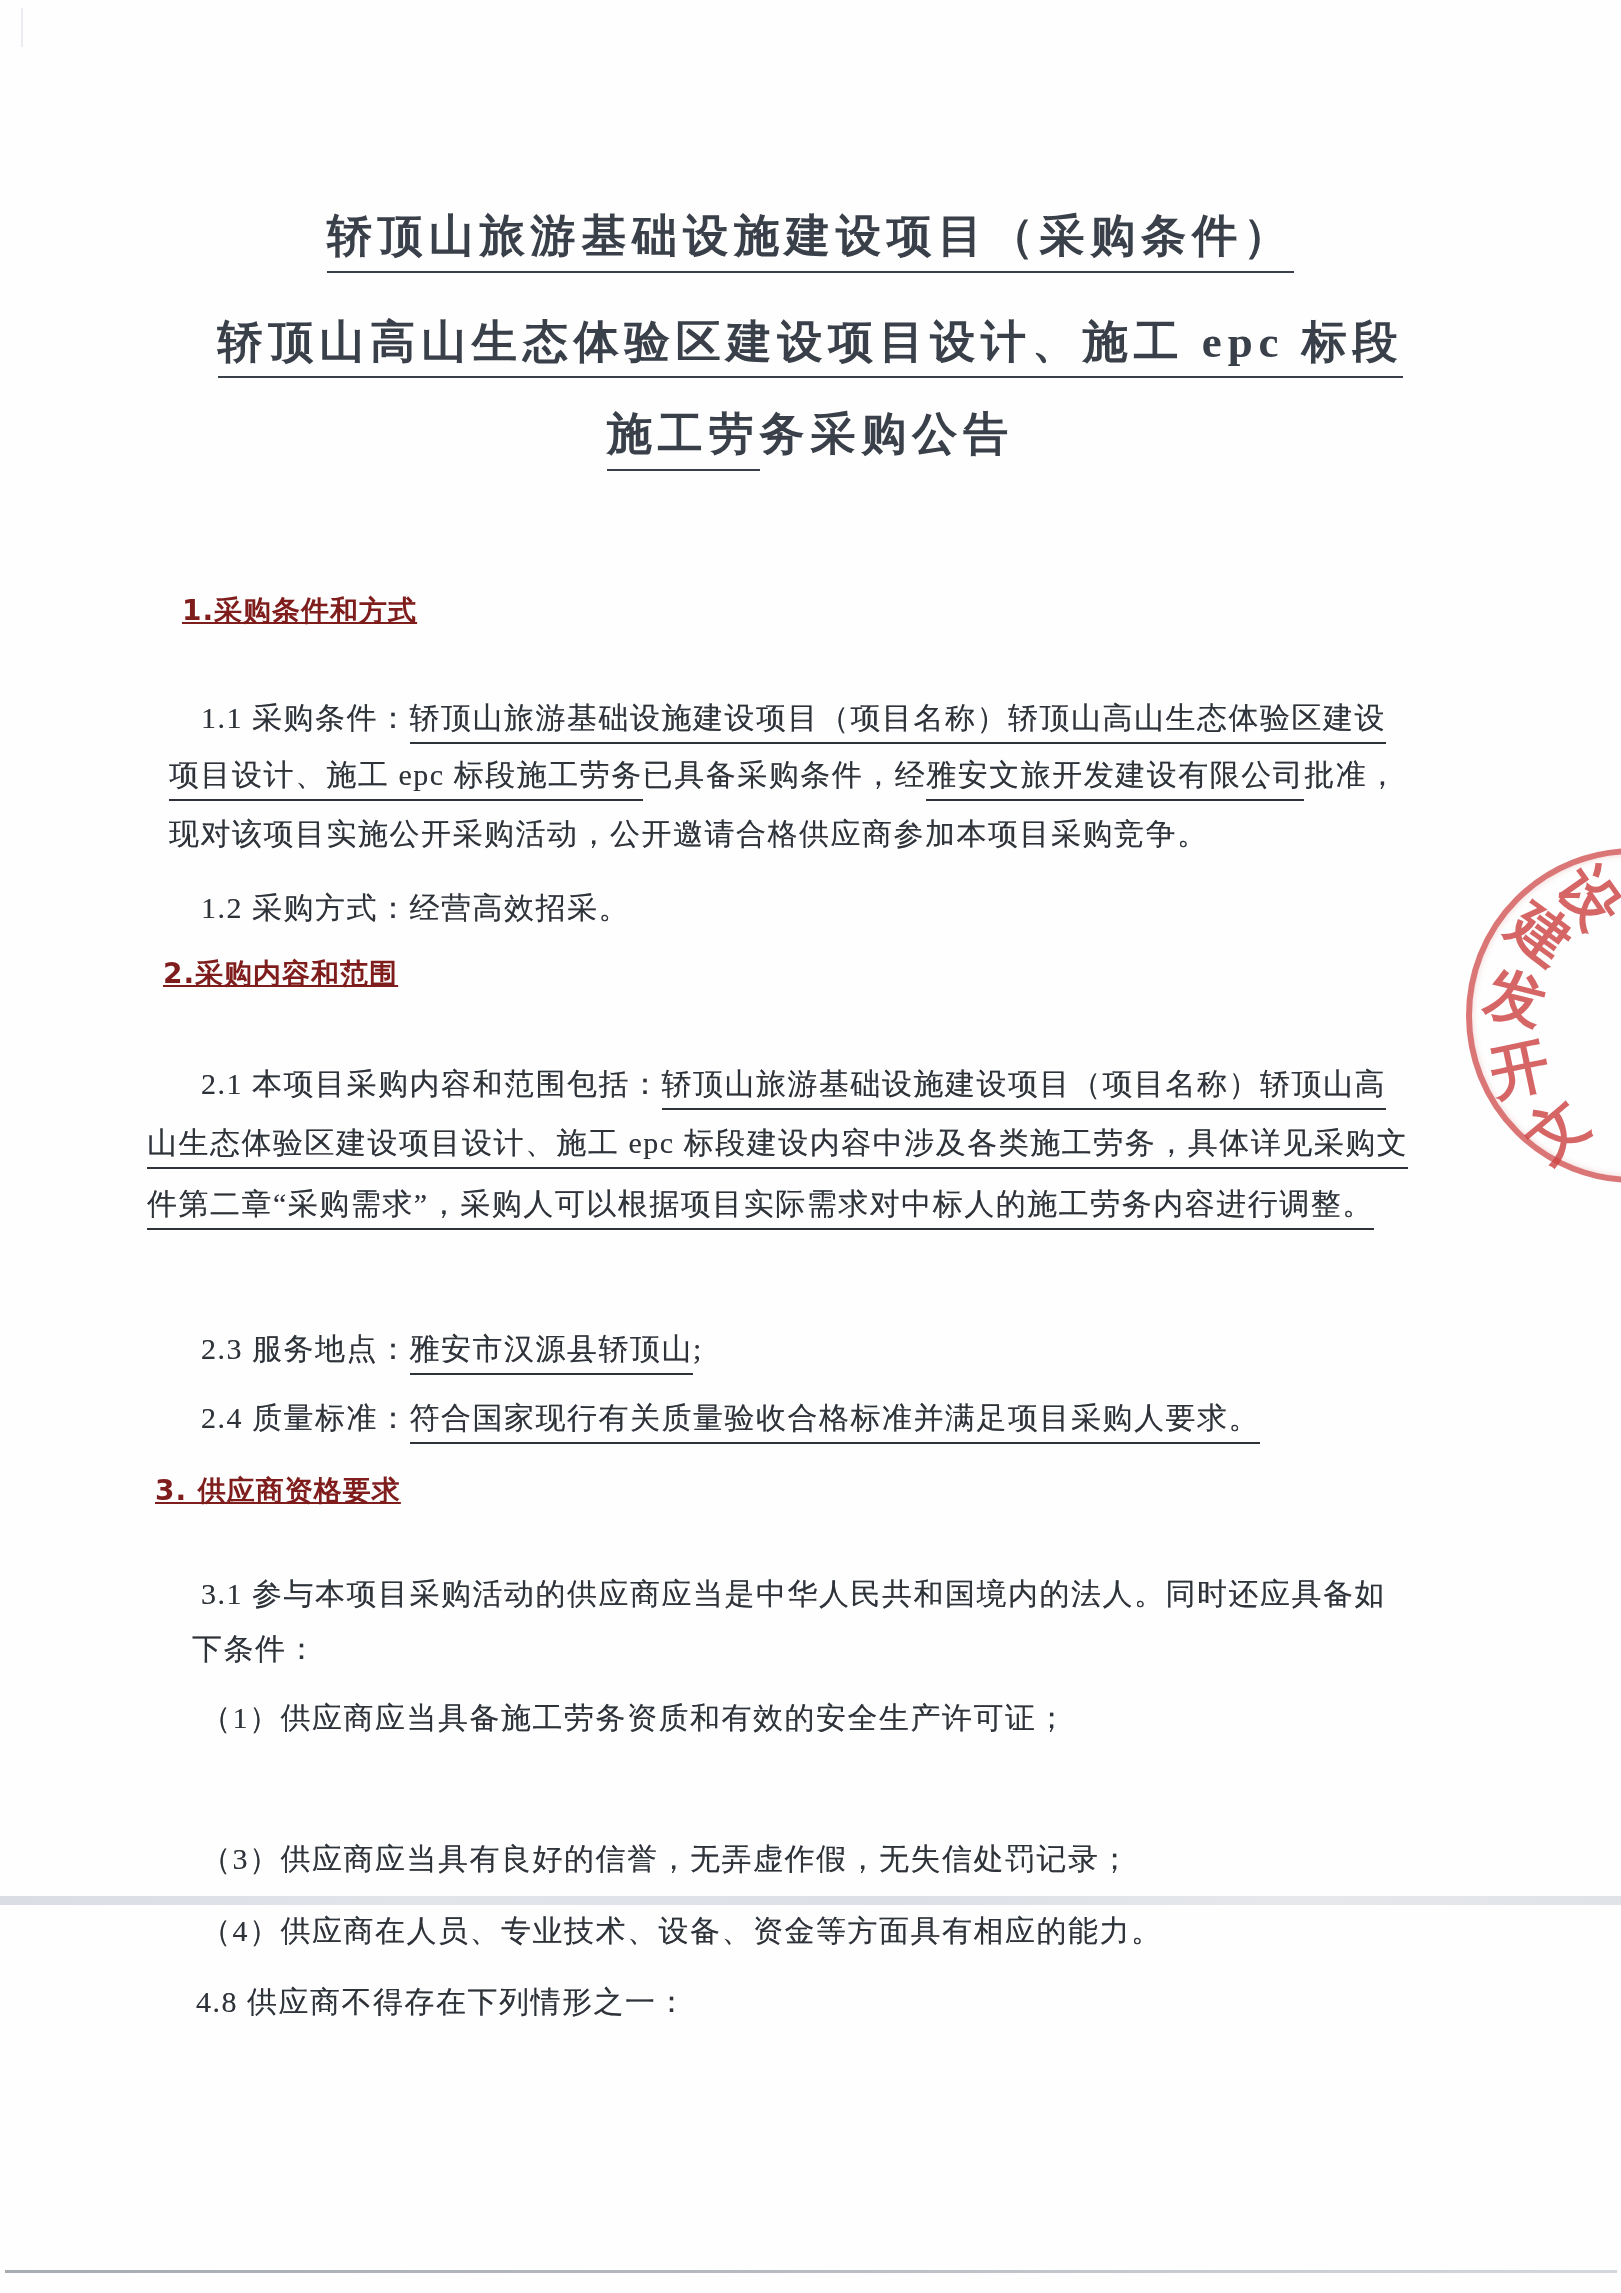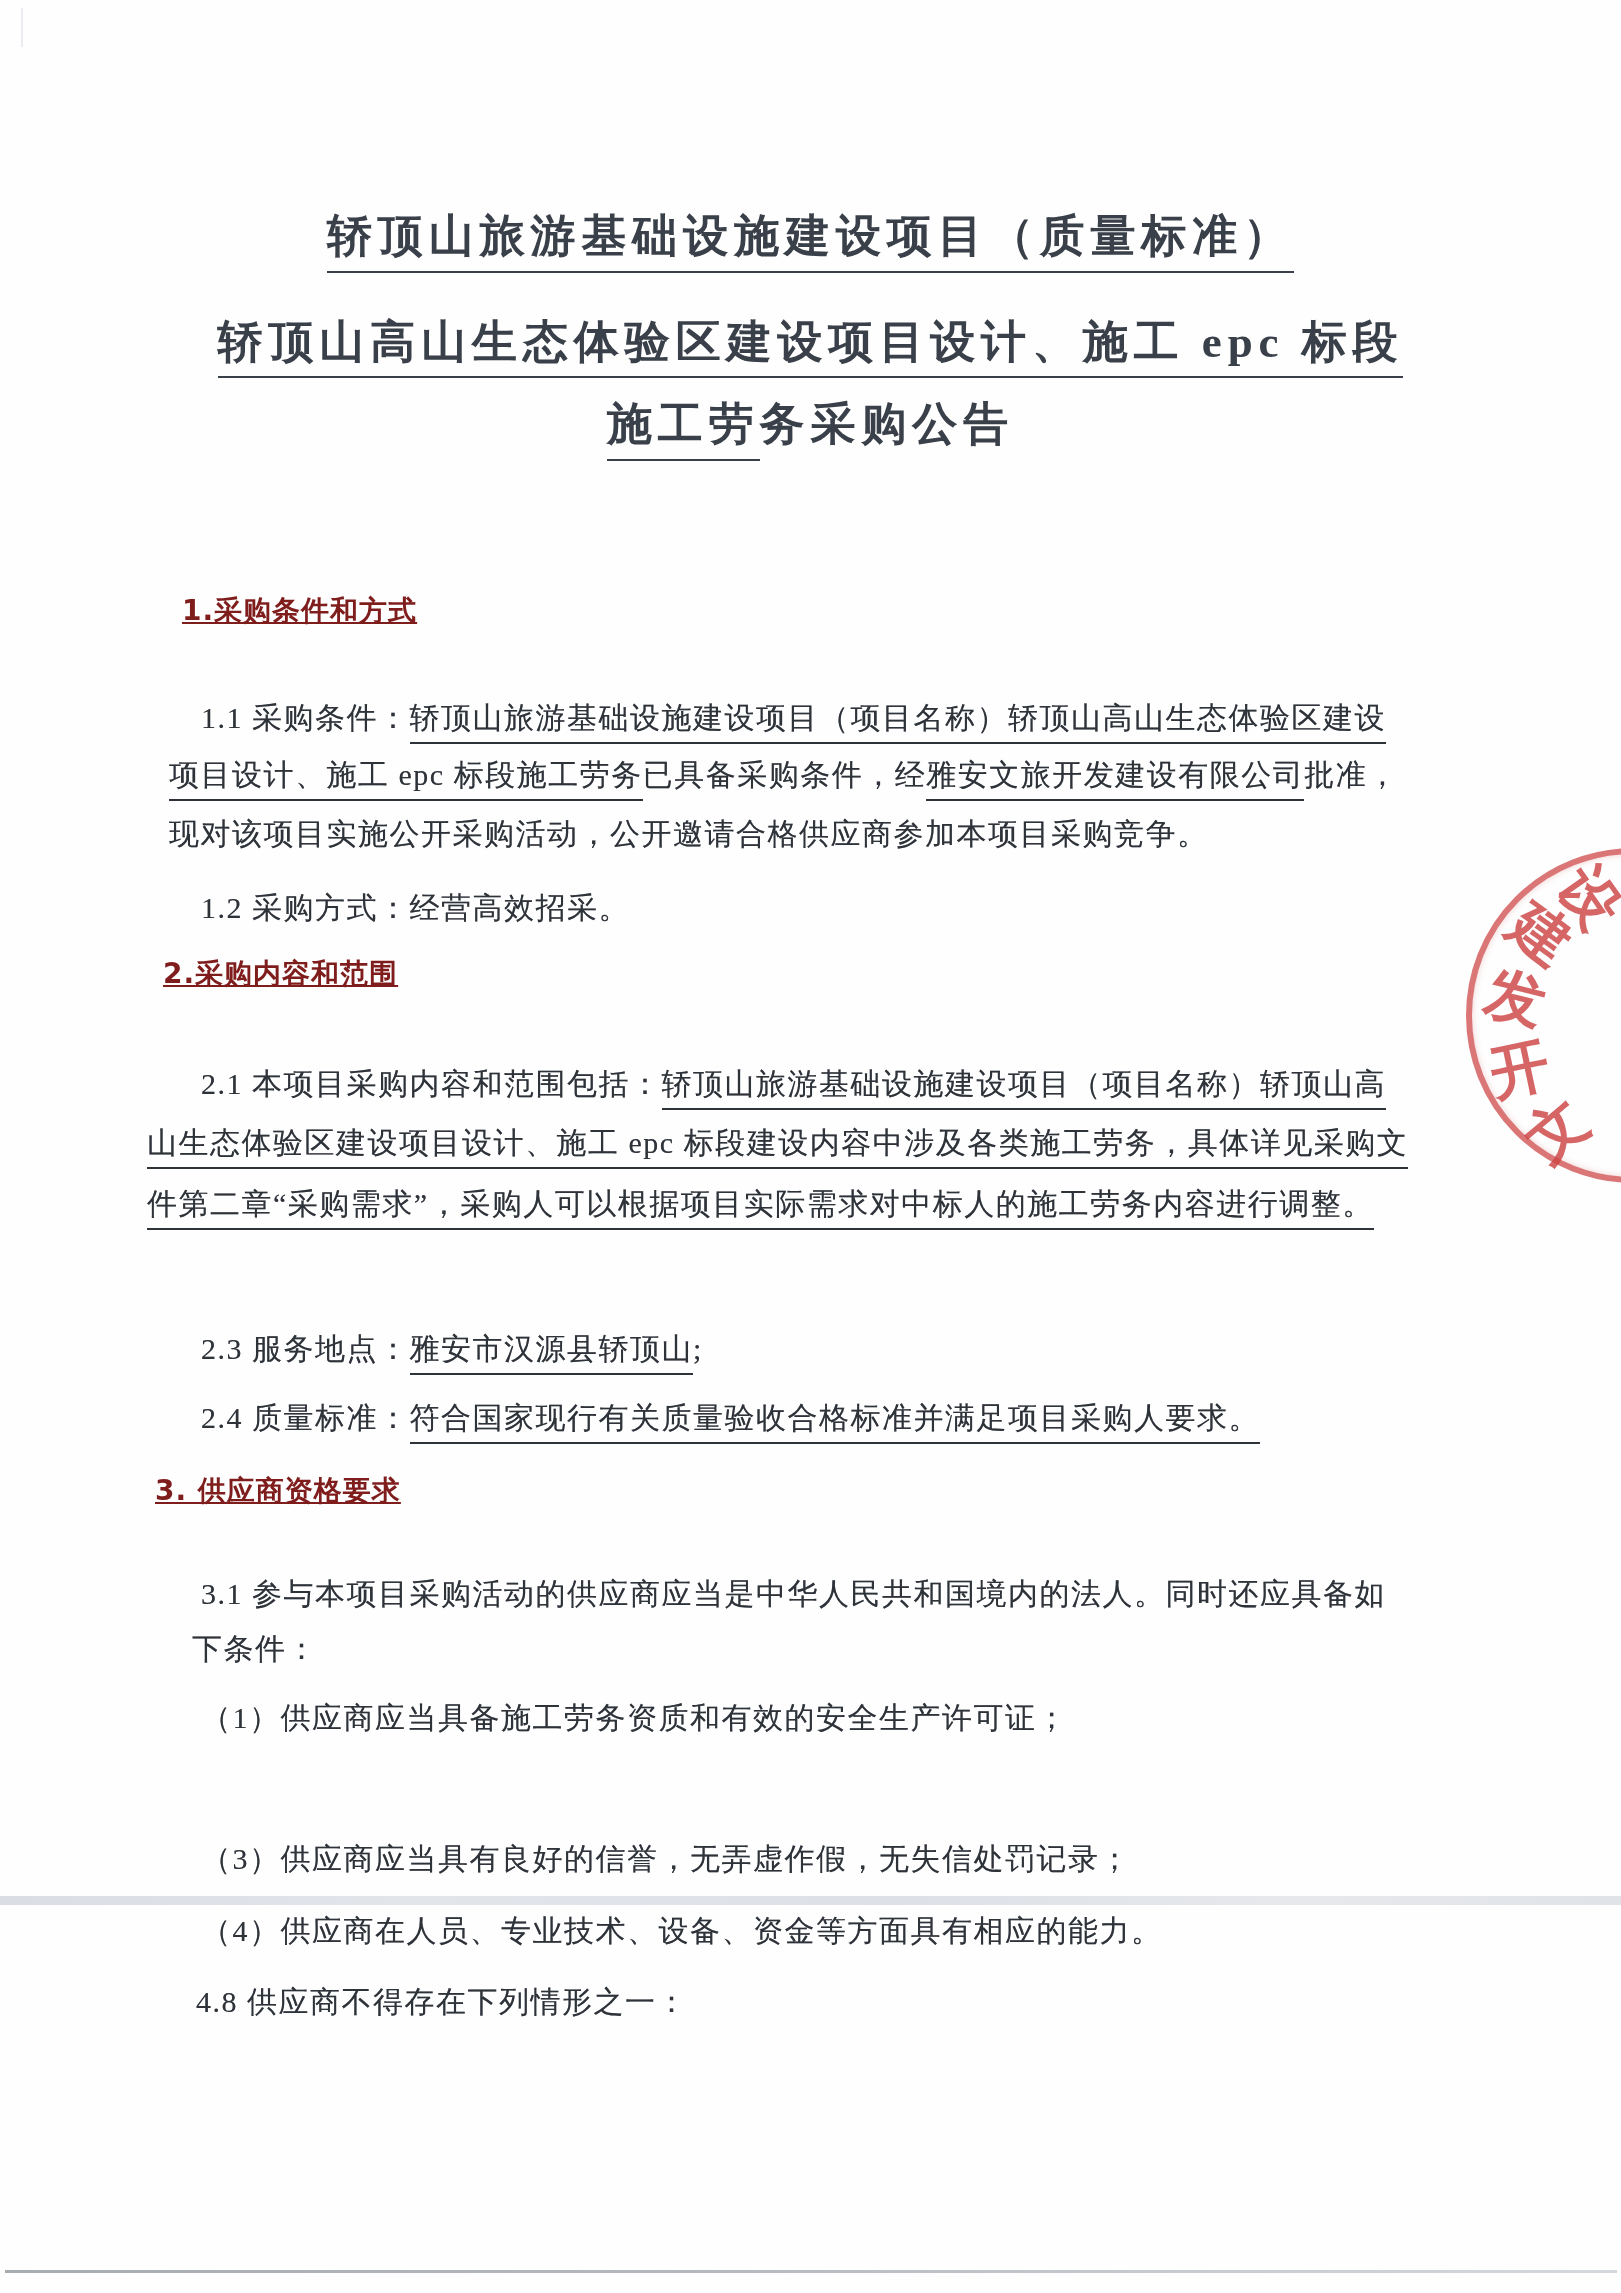--- a/index.html
+++ b/index.html
@@ -11,21 +11,21 @@
   
   .tl {
     position:absolute; left:0; right:0; text-align:center;
     font-family:"DejaVu Sans","Liberation Sans",sans-serif;
     font-weight:700; font-size:45px; letter-spacing:5.9px; color:#3a4049;
     white-space:nowrap;
   }
   .tl .u { border-bottom:2.9px solid #3a4049; padding-bottom:8.8px; }
   .tl1 { top:206px; }
   .tl2 { top:312px;font-family:Liberation Serif, serif; }
-  .tl3 { top:394px; }
+  .tl3 { top:404px; }
   
   .hd {
     position:absolute; white-space:nowrap;
     font-family:"DejaVu Sans","Liberation Sans",sans-serif;
     font-weight:700; font-size:28px; letter-spacing:1px; color:#7f1d1d;text-decoration:underline;
   }
   
   .bl {
     position:absolute; white-space:nowrap;
     font-size:30px; letter-spacing:1.5px; color:#2e333a;
@@ -63,21 +63,21 @@
   .corner-tick {
     position:absolute; left:20.6px; top:7.8px; width:2px; height:39px;
     background:#ececf0;
   }
 </style>
 </head>
 <body>
 
 <div class="page">
 
-  <div class="tl tl1"><span class="u">轿顶山旅游基础设施建设项目（质量标准）</span></div>
+  <div class="tl tl1"><span class="u">轿顶山旅游基础设施建设项目（采购条件）</span></div>
   <div class="tl tl2"><span class="u">轿顶山高山生态体验区建设项目设计、施工 epc 标段</span></div>
   <div class="tl tl3"><span class="u">施工劳</span><span>务采购公告</span></div>
 
   <div class="hd" style="top:592px;left:182px">1.采购条件和方式</div>
   <div class="bl" style="top:698px;left:201px"><span>1.1 采购条件：</span><span class="u">轿顶山旅游基础设施建设项目（项目名称）轿顶山高山生态体验区建设</span></div>
   <div class="bl" style="top:755px;left:169px"><span class="u">项目设计、施工 epc 标段施工劳务</span><span>已具备采购条件，经</span><span class="u">雅安文旅开发建设有限公司</span><span>批准，</span></div>
   <div class="bl" style="top:814px;left:169px"><span>现对该项目实施公开采购活动，公开邀请合格供应商参加本项目采购竞争。</span></div>
   <div class="bl" style="top:888px;left:201px"><span>1.2 采购方式：经营高效招采。</span></div>
 
   <div class="hd" style="top:955px;left:163px">2.采购内容和范围</div>

